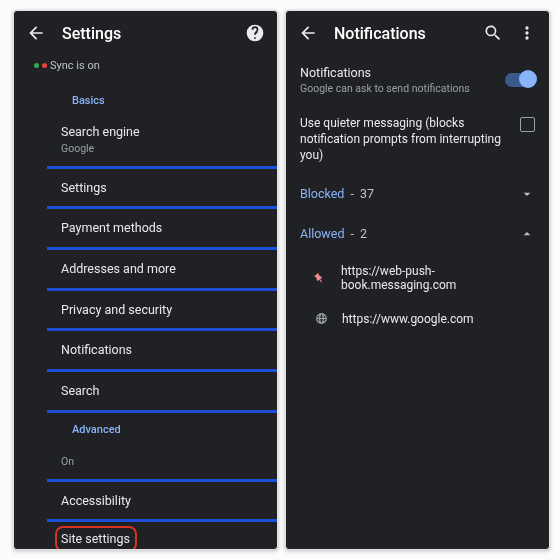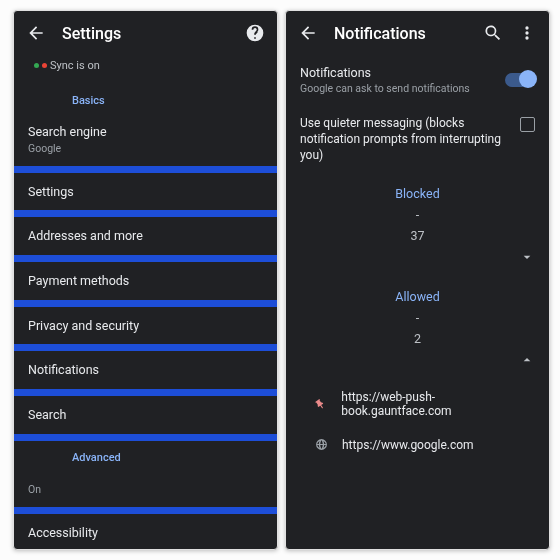--- a/index.html
+++ b/index.html
@@ -57,24 +57,25 @@
     color: #8ab4f8;
     font-size: 11px;
     font-weight: 500;
     padding: 10px 14px 6px 14px;
     margin-left: 44px;
   }
 
   
   .item {
     padding: 11px 14px;
-    border-bottom: 7px solid #1d4ed8;
+    border-bottom: 3px solid #1d4ed8;
     font-size: 12.5px;
     line-height: 1.25;
     position: relative;
+    margin-left: 33px;
   }
   .item .sub { font-size: 10.5px; color: #9aa0a6; margin-top: 2px; }
   .item.highlight {
     
     padding-top: 9px; padding-bottom: 9px;
   }
   .item.highlight::after {
     content: "";
     position: absolute;
     left: 8px; right: 140px;
@@ -114,21 +115,20 @@
   .chk {
     width: 15px; height: 15px; border: 1.5px solid #9aa0a6; border-radius: 2px;
     margin-top: 2px;
   }
 
   .cat-row {
     display: flex; align-items: center;
     padding: 12px 14px;
     font-size: 12.5px;
     gap: 6px;
-    flex-direction: column;
   }
   .cat-row .lbl { color: #8ab4f8; }
   .cat-row .cnt { color: #bdc1c6; }
   .cat-row .chev { margin-left: auto; width: 16px; height: 16px; }
   .cat-row .chev svg { width: 16px; height: 16px; fill: #bdc1c6; }
 
   .site-row {
     display: flex; align-items: center; gap: 14px;
     padding: 10px 14px 10px 28px;
     font-size: 12px; color: #e8eaed;
@@ -166,24 +166,24 @@
     <div class="section-hdr">Basics</div>
 
     <div class="item">
       <div>Search engine</div>
       <div class="sub">Google</div>
     </div>
     <div class="item">
       <div>Settings</div>
     </div>
     <div class="item">
+      <div>Payment methods</div>
+    </div>
+    <div class="item">
       <div>Addresses and more</div>
-    </div>
-    <div class="item">
-      <div>Payment methods</div>
     </div>
     <div class="item">
       <div>Privacy and security</div>
     </div>
     <div class="item">
       <div>Notifications</div>
     </div>
     <div class="item">
       <div>Search</div>
     </div>
@@ -258,21 +258,21 @@
           </svg>
       </span>
     </div>
 
     <div class="site-row">
       <span class="sicon pin">
         <svg viewBox="0 0 24 24">
             <path d="M14 4v5l2 3v2h-5v6l-1 1-1-1v-6H4v-2l2-3V4H5V2h10v2z"></path>
           </svg>
       </span>
-      <span>https://web-push-book.gauntface.com</span>
+      <span>https://web-push-book.messaging.com</span>
     </div>
 
     <div class="site-row">
       <span class="sicon globe">
         <svg viewBox="0 0 24 24">
             <path d="M12 2a10 10 0 100 20 10 10 0 000-20zm7.93 9H16.9a15 15 0 00-1.3-5.36A8.03 8.03 0 0119.93 11zM12 4c.9 1.2 2 3.5 2.3 7H9.7C10 7.5 11.1 5.2 12 4zM8.4 5.64A15 15 0 007.1 11H4.07A8.03 8.03 0 018.4 5.64zM4.07 13H7.1a15 15 0 001.3 5.36A8.03 8.03 0 014.07 13zM12 20c-.9-1.2-2-3.5-2.3-7h4.6c-.3 3.5-1.4 5.8-2.3 7zm3.6-1.64A15 15 0 0016.9 13h3.03a8.03 8.03 0 01-4.33 5.36z"></path>
           </svg>
       </span>
       <span>https://www.google.com</span>
     </div>

